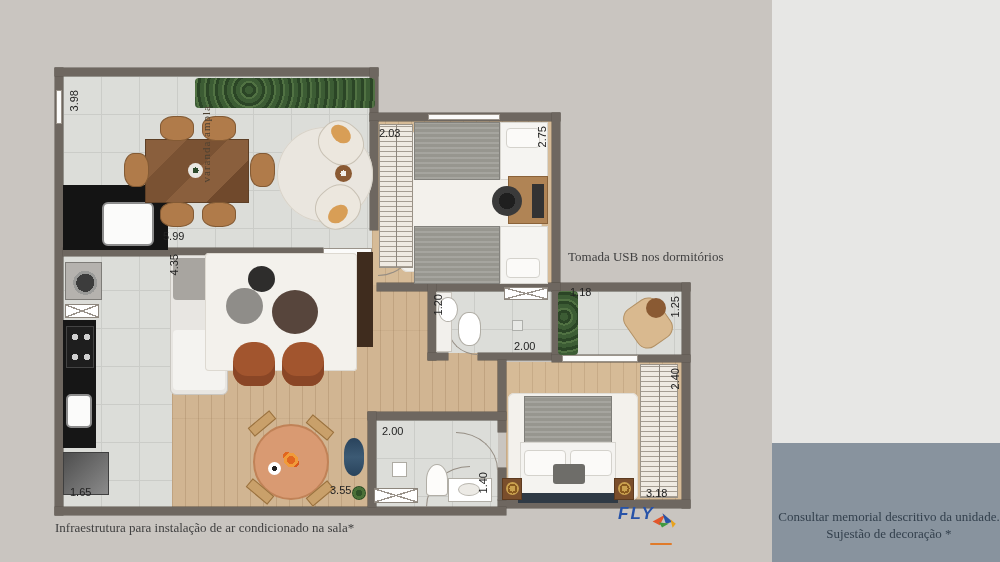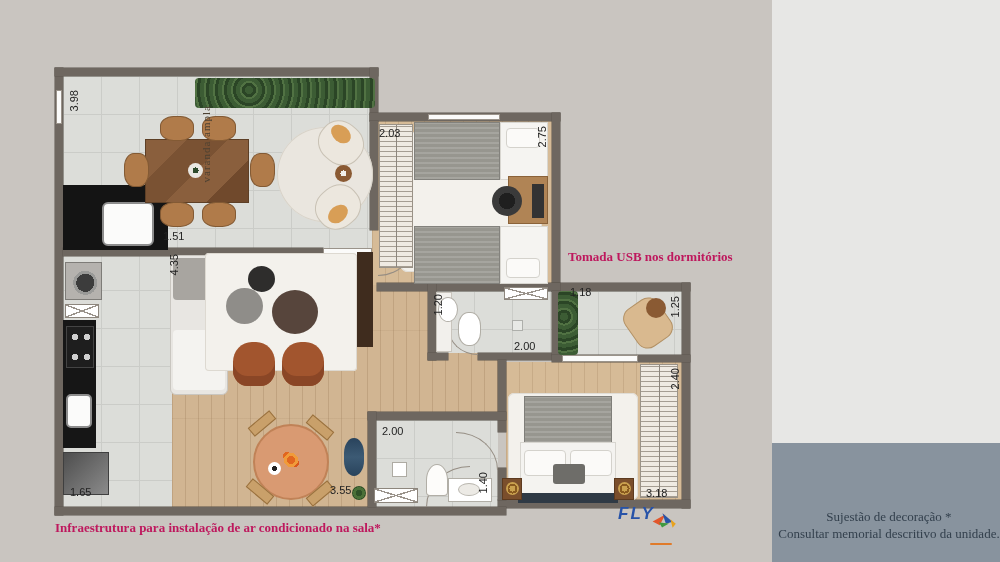--- a/index.html
+++ b/index.html
@@ -42,39 +42,39 @@
   .plants{background:repeating-radial-gradient(circle at 30% 40%,#3c5c34 0 4px,#2b4526 4px 7px,#517243 7px 9px);
           border-radius:4px;}
 
   .arc{border:1px solid #958d83;box-sizing:border-box;background:transparent;}
 
   
   .dim{font-size:11px;color:#232323;white-space:nowrap;}
   .vdim{writing-mode:vertical-rl;transform:rotate(180deg);}
   .room-label{font-family:"Liberation Serif",serif;font-size:11px;letter-spacing:1px;color:#4d4132;}
   .unit-label{font-size:24px;font-weight:600;letter-spacing:2px;color:#151515;}
-  .note{font-family:"Liberation Serif",serif;font-size:13px;color:#be185d;white-space:nowrap;font-weight:bold;}
+  .note{font-family:"Liberation Serif",serif;font-size:13px;color:#404040;white-space:nowrap;}
 
   .rug{background:#f3f1ec;}
   .pillow{background:#fbfaf8;border:1px solid #d4d2cc;box-sizing:border-box;border-radius:4px;}
   .blanket{background:repeating-linear-gradient(0deg,rgba(255,255,255,.14) 0 2px,transparent 2px 5px),#97968f;}
 
   .logo-fly{font-size:17px;font-weight:bold;font-style:italic;letter-spacing:2px;color:#2753a8;}
   .tri{width:0;height:0;}
 </style>
 </head>
 <body>
 
 <div class="stage">
 
   <div class="abs panel-light"></div>
   <div class="abs panel-slate"></div>
   <div class="abs panel-text">
+    <div>Consultar memorial descritivo da unidade.</div>
     <div>Sujestão de decoração *</div>
-    <div>Consultar memorial descritivo da unidade.</div>
   </div>
 
 
   <div class="abs tile" style="left:63px;top:76px;width:309px;height:176px;"></div>
   <div class="abs tile" style="left:63px;top:252px;width:109px;height:255px;"></div>
   <div class="abs wood" style="left:172px;top:252px;width:326px;height:255px;"></div>
   <div class="abs wood2" style="left:372px;top:121px;width:180px;height:164px;"></div>
   <div class="abs tile" style="left:436px;top:291px;width:116px;height:62px;"></div>
   <div class="abs tile" style="left:560px;top:291px;width:123px;height:64px;"></div>
   <div class="abs wood2" style="left:506px;top:362px;width:177px;height:138px;"></div>
@@ -202,21 +202,21 @@
       <div class="rail"></div>
     </div>
 
   <div class="abs" style="left:392px;top:462px;width:15px;height:15px;background:#fff;border:1px solid #aeaba3;box-sizing:border-box;"></div>
   <div class="abs" style="left:426px;top:464px;width:22px;height:32px;background:#fdfcfa;border:1px solid #b1aea6;border-radius:50% 50% 4px 4px;box-sizing:border-box;"></div>
   <div class="abs" style="left:448px;top:478px;width:44px;height:24px;background:#fff;border:1px solid #b1aea6;box-sizing:border-box;"></div>
   <div class="abs" style="left:458px;top:483px;width:22px;height:13px;border-radius:50%;background:#eceae5;border:1px solid #b9b6ae;box-sizing:border-box;"></div>
   <div class="abs xbox" style="left:374px;top:488px;width:44px;height:15px;"></div>
 
   <div class="abs dim vdim" style="left:68px;top:90px;">3.98</div>
-  <div class="abs dim" style="left:163px;top:230px;">1.51</div>
+  <div class="abs dim" style="left:163px;top:230px;">5.99</div>
   <div class="abs dim" style="left:379px;top:127px;">2.03</div>
   <div class="abs dim vdim" style="left:536px;top:126px;">2.75</div>
   <div class="abs dim vdim" style="left:168px;top:254px;">4.35</div>
   <div class="abs dim vdim" style="left:432px;top:294px;">1.20</div>
   <div class="abs dim" style="left:514px;top:340px;">2.00</div>
   <div class="abs dim" style="left:570px;top:286px;">1.18</div>
   <div class="abs dim vdim" style="left:669px;top:296px;">1.25</div>
   <div class="abs dim vdim" style="left:669px;top:368px;">2.40</div>
   <div class="abs dim" style="left:646px;top:487px;">3.18</div>
   <div class="abs dim" style="left:70px;top:486px;">1.65</div>

